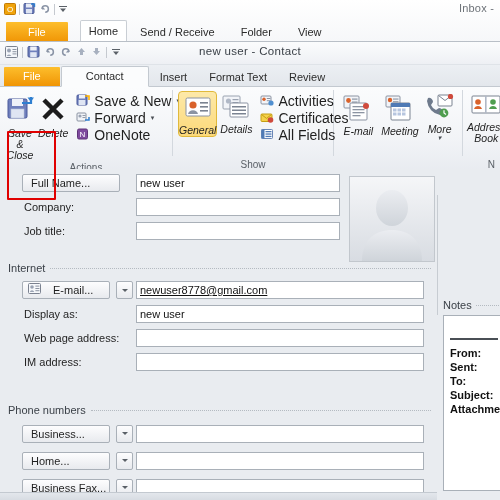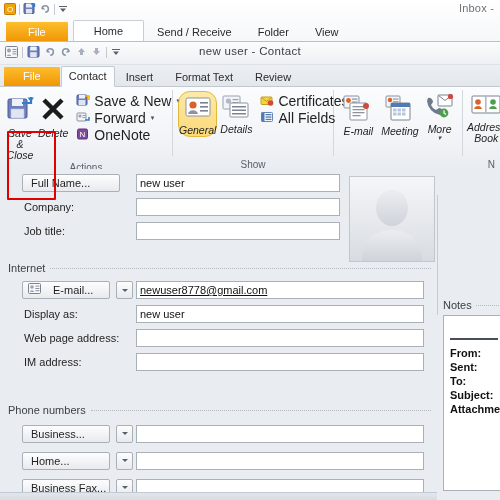--- a/index.html
+++ b/index.html
@@ -40,21 +40,21 @@
   .ol-tab.file {
     background:#f0a30a;
     background:linear-gradient(#fdbe2c,#f09505);
     color:#ffffff; font-weight:normal; height:20px; line-height:20px;
     padding:0 22px; margin-left:6px; border-radius:1px 1px 0 0;
   }
   .ol-tab.active-home {
     background:#ffffff;
     border:1px solid #c9ced4; border-bottom:1px solid #ffffff;
     border-radius:2px 2px 0 0; height:20px; line-height:20px;
-    padding:0 20px; margin-left:5px;
+    padding:0 8px; margin-left:12px;
   }
 
   
   .cw {
     position:absolute; left:0; top:41px; width:500px; height:459px;
     background:#e9ecf0;
     border-top:1px solid #b9bfc7;
     overflow:hidden;
   }
   .cw-titlebar {
@@ -81,21 +81,21 @@
   }
   .cw-tab.file {
     background:linear-gradient(#fdbe2c,#f09505);
     color:#ffffff; height:19px; line-height:19px; padding:0 19px;
     margin-left:4px; border-radius:1px 1px 0 0;
   }
   .cw-tab.active {
     background:#fbfcfd;
     border:1px solid #c3c9d0; border-bottom:1px solid #fbfcfd;
     border-radius:2px 2px 0 0; height:19px; line-height:19px;
-    padding:0 7px; margin-left:1px; position:relative; top:1px;
+    padding:0 24px; margin-left:1px; position:relative; top:1px;
   }
 
   
   .ribbon {
     position:relative; width:500px; height:85px;
     background:linear-gradient(#fbfcfd 0%, #f2f4f7 60%, #e8ebf0 100%);
     border-bottom:1px solid #b9bfc7;
     display:flex; align-items:stretch;
   }
   .rgroup { position:relative; display:flex; flex-direction:column; }
@@ -103,21 +103,21 @@
   .rg-label {
     height:14px; line-height:13px; text-align:center; font-size:10px; color:#5a6067;
   }
   .rg-div { width:1px; background:#d3d8de; margin:3px 0 16px 0; }
 
   .bigbtn {
     width:46px; display:flex; flex-direction:column; align-items:center;
     padding-top:3px; cursor:default;font-style:italic;
   }
   .bigbtn .lbl { font-size:10.5px; line-height:11px; text-align:center; color:#1f1f1f; margin-top:2px; }
-  .bigbtn.sel { background:linear-gradient(#fde9a9,#fcd979); border:1px solid #e0b93c; border-radius:12px; }
+  .bigbtn.sel { background:linear-gradient(#fde9a9,#fcd979); border:1px solid #e0b93c; border-radius:4px; }
 
   .smallcol { display:flex; flex-direction:column; gap:1px; padding-top:2px; }
   .smallbtn { display:flex; align-items:center; gap:4px; height:16px; padding:0 3px; white-space:nowrap; }
   .smallbtn .lbl { font-size:14px; color:#1f1f1f; }
   .caret-sm { font-size:7px; color:#4a4f55; margin-left:1px; }
 
   .highlight-box {
     position:absolute; left:7px; top:89px; width:45px; height:65px;
     border:2px solid #e00000; border-radius:1px; z-index:40; pointer-events:none;
   }
@@ -405,20 +405,32 @@
                 <rect x="10" y="15.5" width="14" height="1.5" fill="#7b8391"></rect>
                 <rect x="10" y="19" width="14" height="1.5" fill="#7b8391"></rect>
               </svg>
             </span>
             <span class="lbl">Details</span>
           </div>
           <div class="smallcol" style="margin-left:2px">
             <div class="smallbtn">
               <span class="ico">
                 <svg width="14" height="14" viewBox="0 0 14 14">
+                  <rect x="1" y="3" width="10" height="8" rx="1" fill="#f3f5f9" stroke="#8b93a2"></rect>
+                  <circle cx="4" cy="6.2" r="1.7" fill="#d9622b"></circle>
+                  <rect x="6.8" y="5" width="3.6" height="1" fill="#8c94a2"></rect>
+                  <rect x="6.8" y="7.2" width="3.6" height="1" fill="#8c94a2"></rect>
+                  <circle cx="11" cy="10" r="2.6" fill="#4f8fd0"></circle>
+                </svg>
+              </span>
+              <span class="lbl">Activities</span>
+            </div>
+            <div class="smallbtn">
+              <span class="ico">
+                <svg width="14" height="14" viewBox="0 0 14 14">
                   <rect x="1" y="4" width="11" height="7.5" rx="1" fill="#f6d14a" stroke="#c49f14"></rect>
                   <path d="M1.4 4.4 L6.5 8.4 L11.6 4.4" fill="none" stroke="#c49f14" stroke-width="1"></path>
                   <circle cx="10.5" cy="10" r="2.8" fill="#cf4a3c"></circle>
                 </svg>
               </span>
               <span class="lbl">Certificates</span>
             </div>
             <div class="smallbtn">
               <span class="ico">
                 <svg width="14" height="14" viewBox="0 0 14 14">

